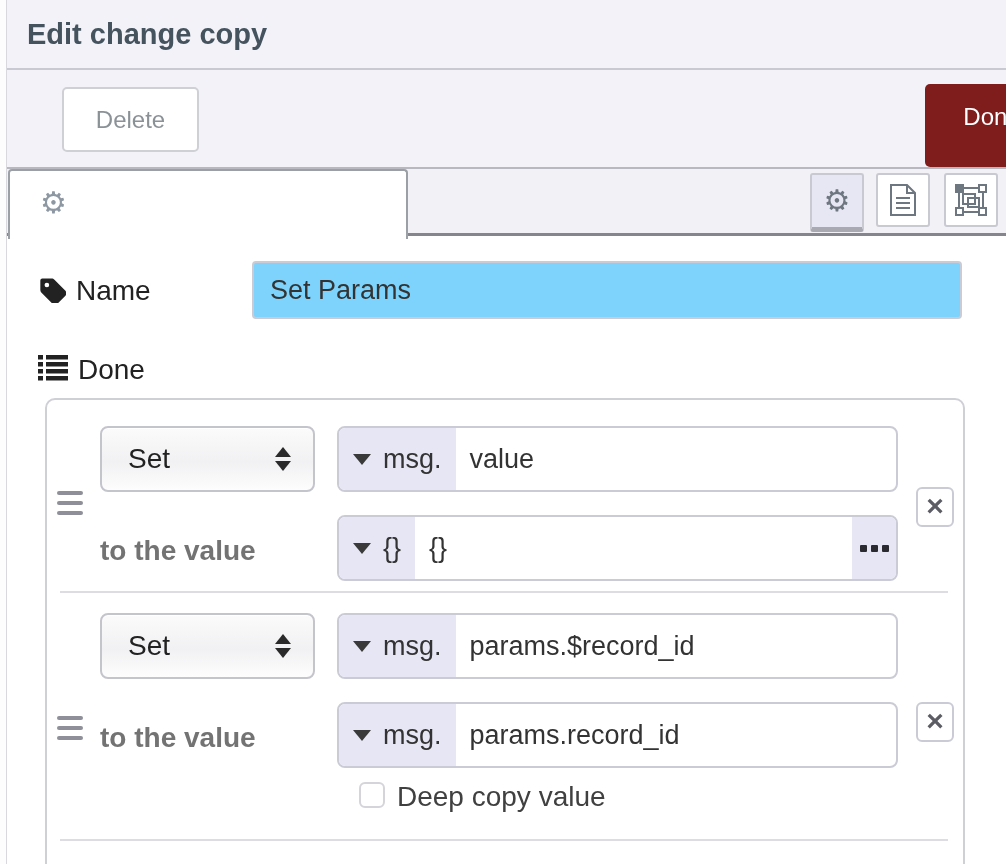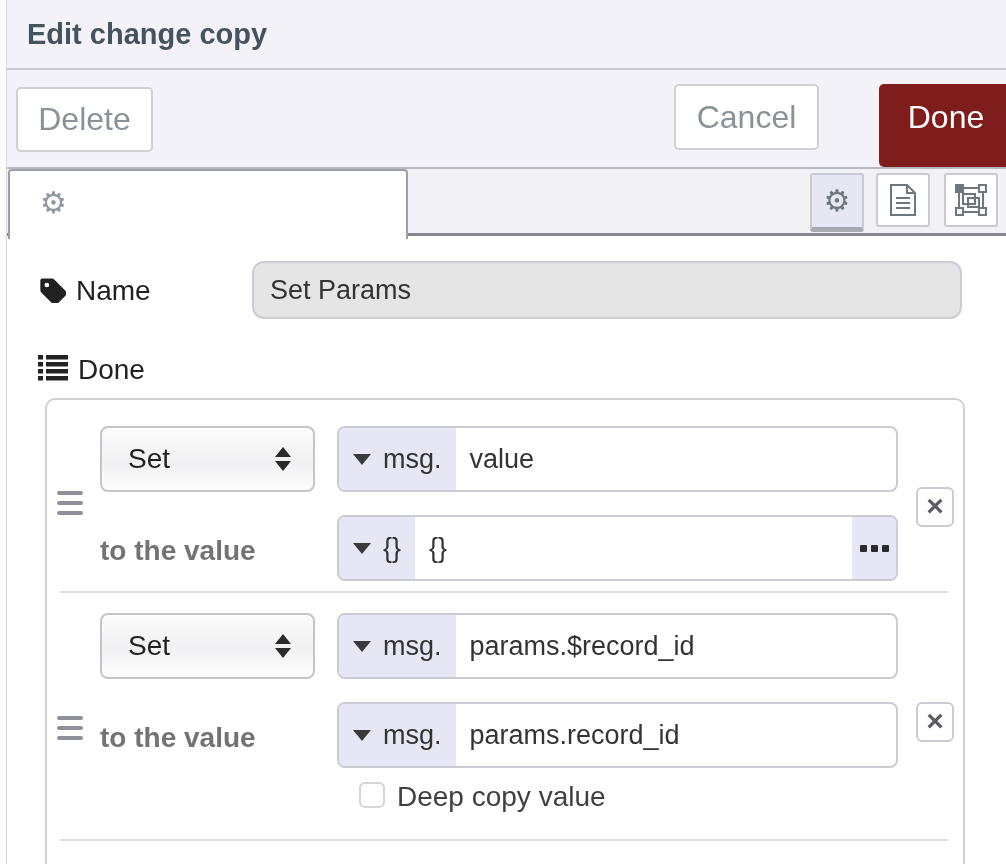--- a/index.html
+++ b/index.html
@@ -14,21 +14,21 @@
 
   
   .left-strip{left:0;top:0;width:7px;height:864px;background:#fdfdfe;border-right:1px solid #d8d8de;}
 
   
   .dlg-header{left:7px;top:0;width:999px;height:70px;background:#f2f2f8;border-bottom:2px solid #c9c9d1;}
   .dlg-title{position:absolute;left:20px;top:0;height:68px;line-height:68px;font-size:29px;font-weight:bold;color:#45535e;}
 
   
   .toolbar{left:7px;top:70px;width:999px;height:97px;background:#f2f2f8;}
-  .btn{position:absolute;box-sizing:border-box;border-radius:5px;font-size:32px;text-align:center;cursor:pointer;}
+  .btn{position:absolute;box-sizing:border-box;border-radius:5px;font-size:24px;text-align:center;cursor:pointer;margin-left:46px;}
   .btn-plain{background:#ffffff;border:2px solid #cfcfd6;color:#8a9298;}
   .btn-delete{left:9px;top:17px;width:137px;height:65px;line-height:61px;}
   .btn-cancel{left:667px;top:14px;width:145px;height:66px;line-height:62px;}
   .btn-done{left:872px;top:14px;width:134px;height:83px;line-height:66px;background:#7f1d1d;border:none;color:#ffffff;}
 
   
   .tab-row{left:7px;top:167px;width:999px;height:69px;background:#f2f2f6;border-top:2px solid #b8b8c0;border-bottom:3px solid #85858d;}
   .tab-properties{left:8px;top:169px;width:400px;height:70px;background:#ffffff;border:2px solid #9aa0a6;border-bottom:none;border-radius:4px 4px 0 0;}
   .tab-properties .tab-inner{position:absolute;left:30px;top:0;height:64px;display:flex;align-items:center;gap:14px;}
   .tab-gear{font-size:30px;color:#8e98a2;line-height:1;}
@@ -36,21 +36,21 @@
   .icon-btn{position:absolute;top:173px;width:54px;height:54px;background:#ffffff;border:2px solid #c9c9d1;border-radius:3px;display:flex;align-items:center;justify-content:center;cursor:pointer;}
   .icon-btn.selected{background:#e7e7f4;height:59px;border-bottom:5px solid #a9a9b2;}
   .icon-btn .glyph{font-size:30px;color:#6e7680;line-height:1;}
   .icon-btn svg{display:block;}
 
   
   .form-label{position:absolute;font-size:28px;color:#222;}
   .label-icon{position:absolute;color:#222;}
 
   
-  .text-input{position:absolute;box-sizing:border-box;background:#e5e5e5;border:2px solid #cbcbd6;border-radius:12px;font-size:27px;color:#333;padding:0 0 0 16px;font-family:"Liberation Sans","DejaVu Sans",sans-serif;outline:none;}
+  .text-input{position:absolute;box-sizing:border-box;background:#7dd3fc;border:2px solid #cbcbd6;border-radius:4px;font-size:27px;color:#333;padding:0 0 0 16px;font-family:"Liberation Sans","DejaVu Sans",sans-serif;outline:none;}
 
   
   .rules-box{left:45px;top:398px;width:920px;height:520px;border:2px solid #cfcfd6;border-radius:10px;background:#fff;}
 
   
   .nr-select{position:absolute;box-sizing:border-box;width:215px;height:66px;border:2px solid #c4c4cc;border-radius:8px;
     background:linear-gradient(180deg,#fbfbfb 0%,#f1f1f3 55%,#fdfdfd 100%);
     box-shadow:inset 0 1px 0 #ffffff;cursor:pointer;}
   .nr-select .sel-text{position:absolute;left:26px;top:0;height:54px;line-height:62px;font-size:28px;color:#222;}
   .sel-arrows{position:absolute;right:22px;top:50%;transform:translateY(-50%);display:flex;flex-direction:column;gap:4px;}
@@ -89,21 +89,20 @@
 <body>
 
 <div class="abs left-strip"></div>
 
 <div class="abs dlg-header">
   <div class="dlg-title">Edit change copy</div>
 </div>
 
 <div class="abs toolbar">
   <div class="btn btn-plain btn-delete">Delete</div>
-  <div class="btn btn-plain btn-cancel">Cancel</div>
   <div class="btn btn-done">Done</div>
 </div>
 
 <div class="abs tab-row"></div>
 <div class="abs tab-properties">
   <div class="tab-inner">
     <span class="tab-gear">⚙</span>
   </div>
 </div>
 <div class="abs icon-btn selected" style="left:810px;">

